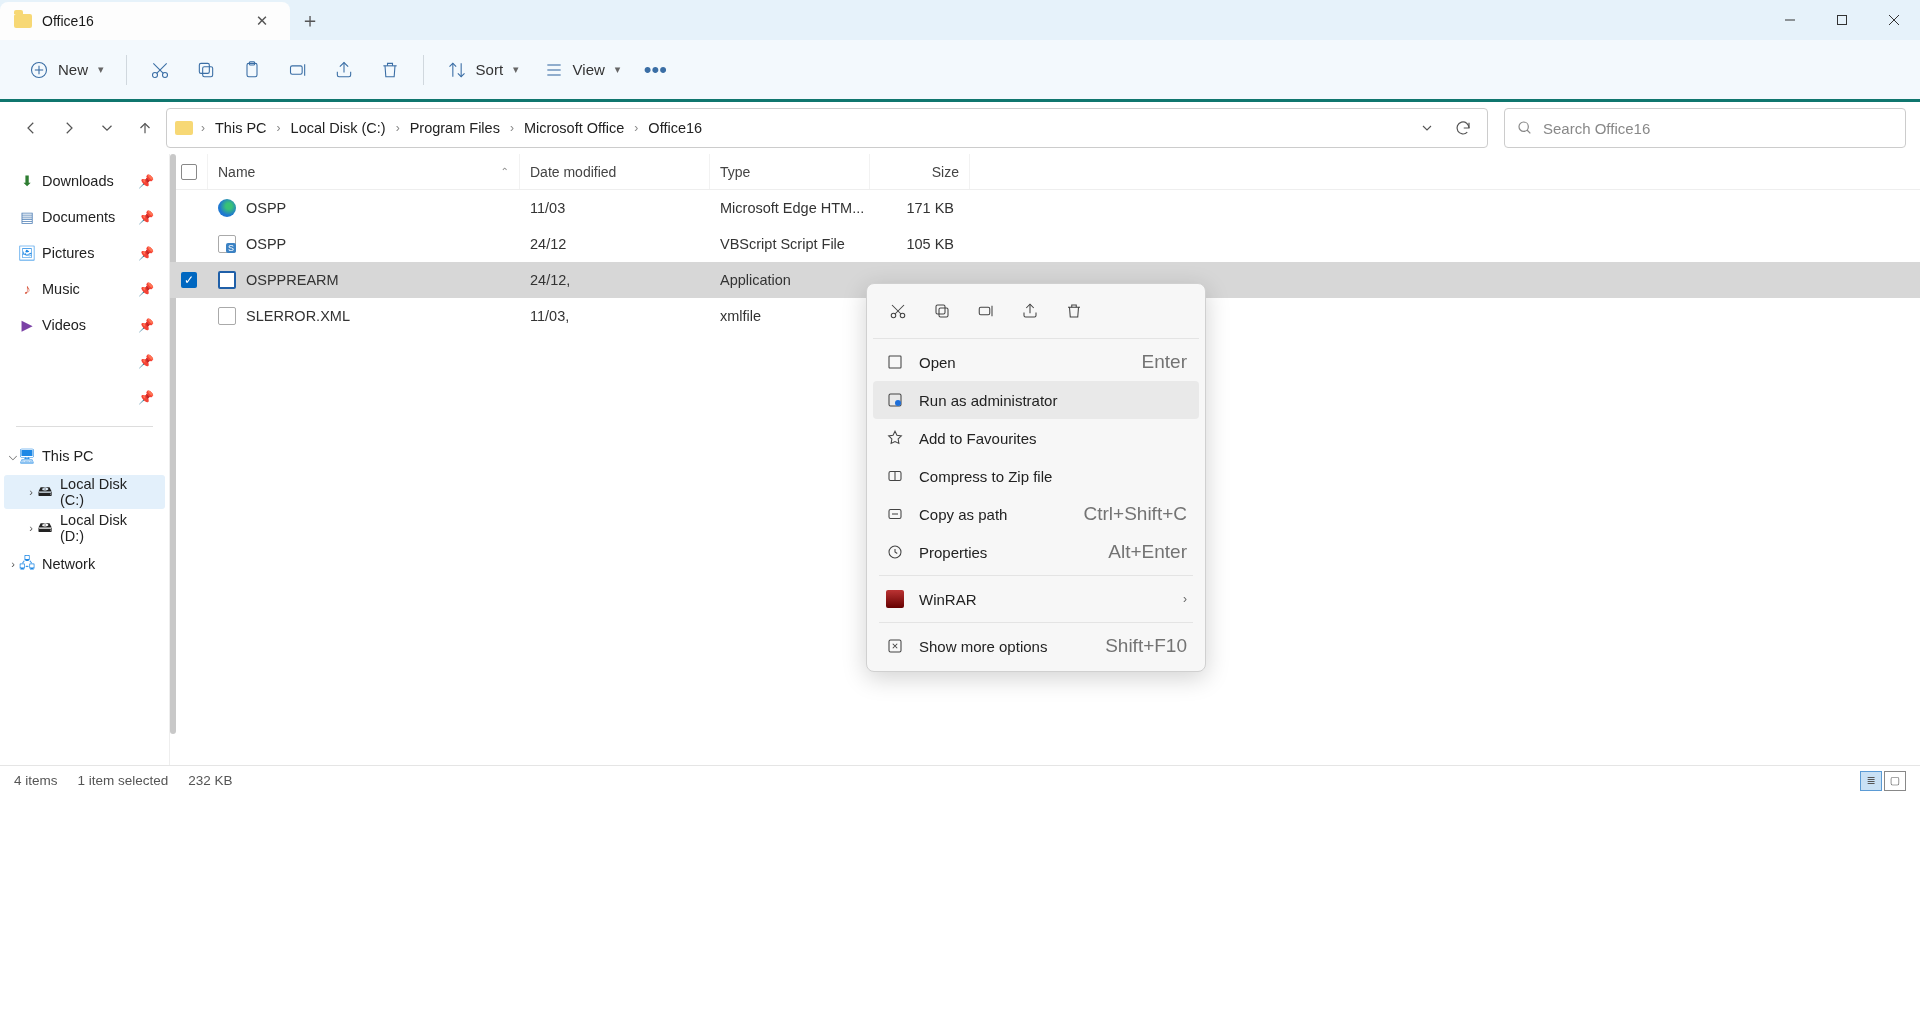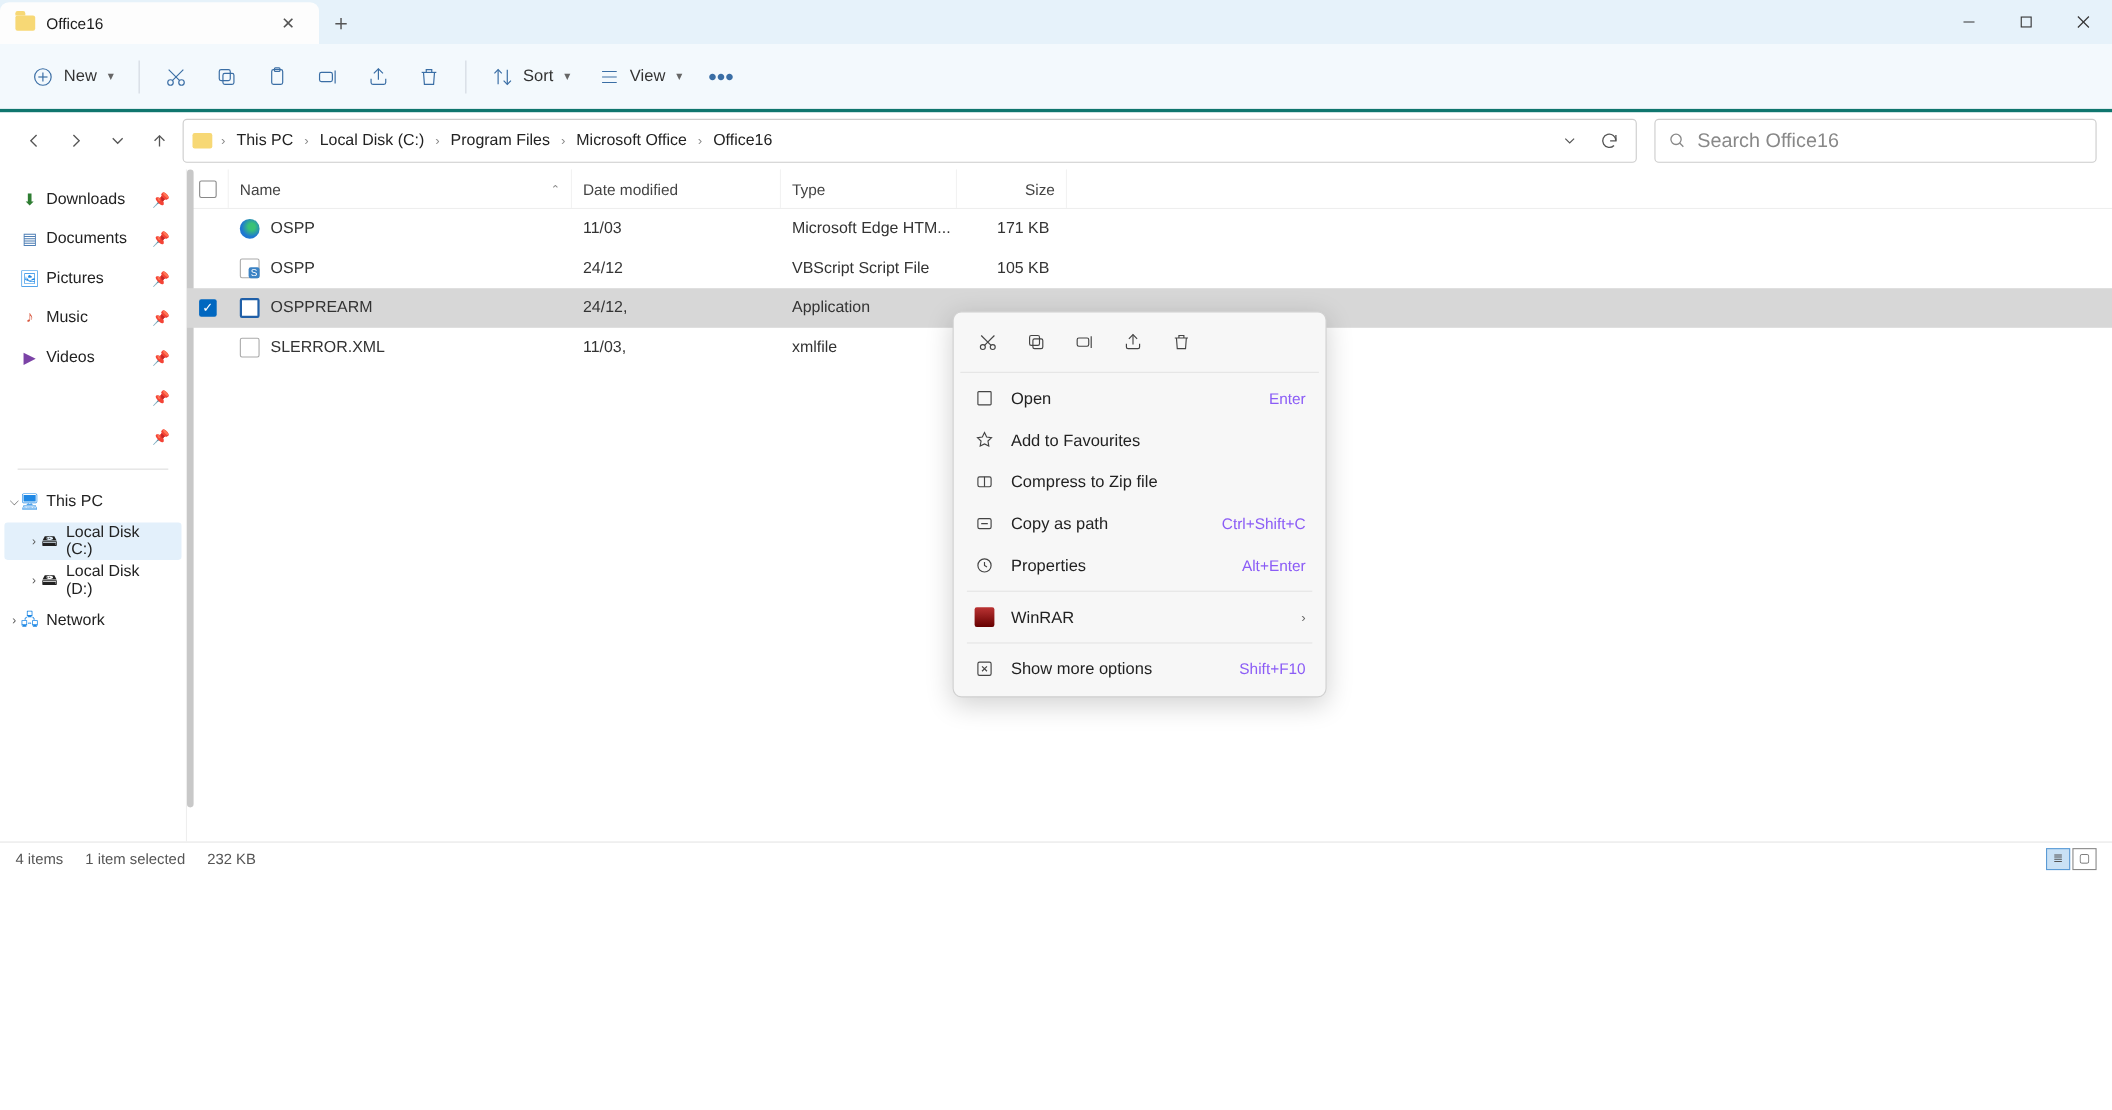--- a/index.html
+++ b/index.html
@@ -31,21 +31,21 @@
 .navrow { height: 52px; display: flex; align-items: center; padding: 0 14px; gap: 4px; }
 .nav-btn { width: 34px; height: 34px; display: flex; align-items: center; justify-content: center; cursor: pointer; border-radius: 4px; }
 .nav-btn svg { width: 18px; height: 18px; stroke: #555; stroke-width: 1.6; fill: none; }
 .address { flex: 1; height: 40px; border: 1px solid #ccc; border-radius: 4px; display: flex; align-items: center; padding: 0 8px; gap: 4px; background: #fff; }
 .address .folder-icn { width: 18px; height: 14px; background: #f7d875; border-radius: 2px; position: relative; margin-right: 4px; }
 .crumb { font-size: 14.5px; color: #222; padding: 4px 6px; border-radius: 3px; cursor: pointer; }
 .crumb-sep { color: #888; font-size: 12px; }
 .addr-spacer { flex: 1; }
 .addr-btn { width: 32px; height: 32px; display: flex; align-items: center; justify-content: center; cursor: pointer; }
 .searchbox { width: 402px; height: 40px; border: 1px solid #ccc; border-radius: 4px; display: flex; align-items: center; padding: 0 12px; gap: 10px; margin-left: 12px; }
-.searchbox input { border: none; outline: none; font-size: 18px; flex: 1; background: transparent; color: #222; }
+.searchbox input { border: none; outline: none; font-size: 15px; flex: 1; background: transparent; color: #222; }
 .searchbox input::placeholder { color: #888; }
 
 
 .body { flex: 1; display: flex; min-height: 0; }
 .sidebar { width: 170px; padding: 10px 4px; display: flex; flex-direction: column; gap: 2px; border-right: 1px solid #eee; position: relative; }
 .side-item { height: 34px; display: flex; align-items: center; gap: 10px; padding: 0 10px 0 38px; font-size: 14.5px; color: #222; border-radius: 3px; cursor: pointer; position: relative; }
 .side-item.sel { background: #e3f0fb; }
 .side-item .pin { margin-left: auto; color: #999; font-size: 13px; }
 .side-item .sicon { width: 18px; height: 18px; position: absolute; left: 14px; display: flex; align-items: center; justify-content: center; }
 .side-item .expand { position: absolute; left: 2px; font-size: 11px; color: #555; width: 14px; text-align: center; }
@@ -88,21 +88,21 @@
 .view-toggle div.active { background: #c9e1f5; border-color: #5b9bd5; }
 
 
 .ctx { position: absolute; left: 866px; top: 283px; width: 340px; background: #f7f7f7; border: 1px solid #d0d0d0; border-radius: 8px; box-shadow: 0 6px 24px rgba(0,0,0,.18); padding: 6px; z-index: 50; }
 .ctx-iconrow { display: flex; gap: 10px; padding: 4px 8px 10px 8px; border-bottom: 1px solid #e4e4e4; margin-bottom: 4px; }
 .ctx-iconrow .cib { width: 34px; height: 34px; display: flex; align-items: center; justify-content: center; cursor: pointer; border-radius: 4px; }
 .ctx-item { height: 38px; display: flex; align-items: center; gap: 14px; padding: 0 12px; border-radius: 4px; font-size: 15px; color: #222; cursor: pointer; }
 .ctx-item.hover { background: #e9e9e9; }
 .ctx-item .cicon { width: 20px; height: 20px; display: flex; align-items: center; justify-content: center; }
 .ctx-item .label { flex: 1; }
-.ctx-item .accel { color: #8b5cf6; font-size: 14px; }
+.ctx-item .accel { color: #737373; font-size: 19px; }
 .ctx-item .sub { color: #666; font-size: 12px; }
 .ctx-sep { height: 1px; background: #e4e4e4; margin: 4px 6px; }
 svg.cic { width: 18px; height: 18px; stroke: #444; stroke-width: 1.4; fill: none; }
 </style>
 </head>
 <body>
 
 <div class="window">
 
   <div class="titlebar">
@@ -459,20 +459,30 @@
     <div id="ctx-items">
         <div class="ctx-item">
           <span class="cicon">
             <svg class="cic" viewBox="0 0 24 24">
               <rect x="4" y="4" width="16" height="16" rx="1"></rect>
             </svg>
           </span>
           <span class="label">Open</span>
           <span class="accel">Enter</span>
         </div>
+        <div class="ctx-item hover">
+          <span class="cicon">
+            <svg class="cic" viewBox="0 0 24 24">
+              <rect x="4" y="4" width="16" height="16" rx="2"></rect>
+              <circle cx="16" cy="16" r="4" fill="#1e6fd9" stroke="none"></circle>
+            </svg>
+          </span>
+          <span class="label">Run as administrator</span>
+          <span class="accel"></span>
+        </div>
         <div class="ctx-item">
           <span class="cicon">
             <svg class="cic" viewBox="0 0 24 24">
               <path d="M12 3l2.6 5.3 5.9.9-4.3 4.1 1 5.9L12 16.8 6.8 19.2l1-5.9L3.5 9.2l5.9-.9z"></path>
             </svg>
           </span>
           <span class="label">Add to Favourites</span>
           <span class="accel"></span>
         </div>
         <div class="ctx-item">

